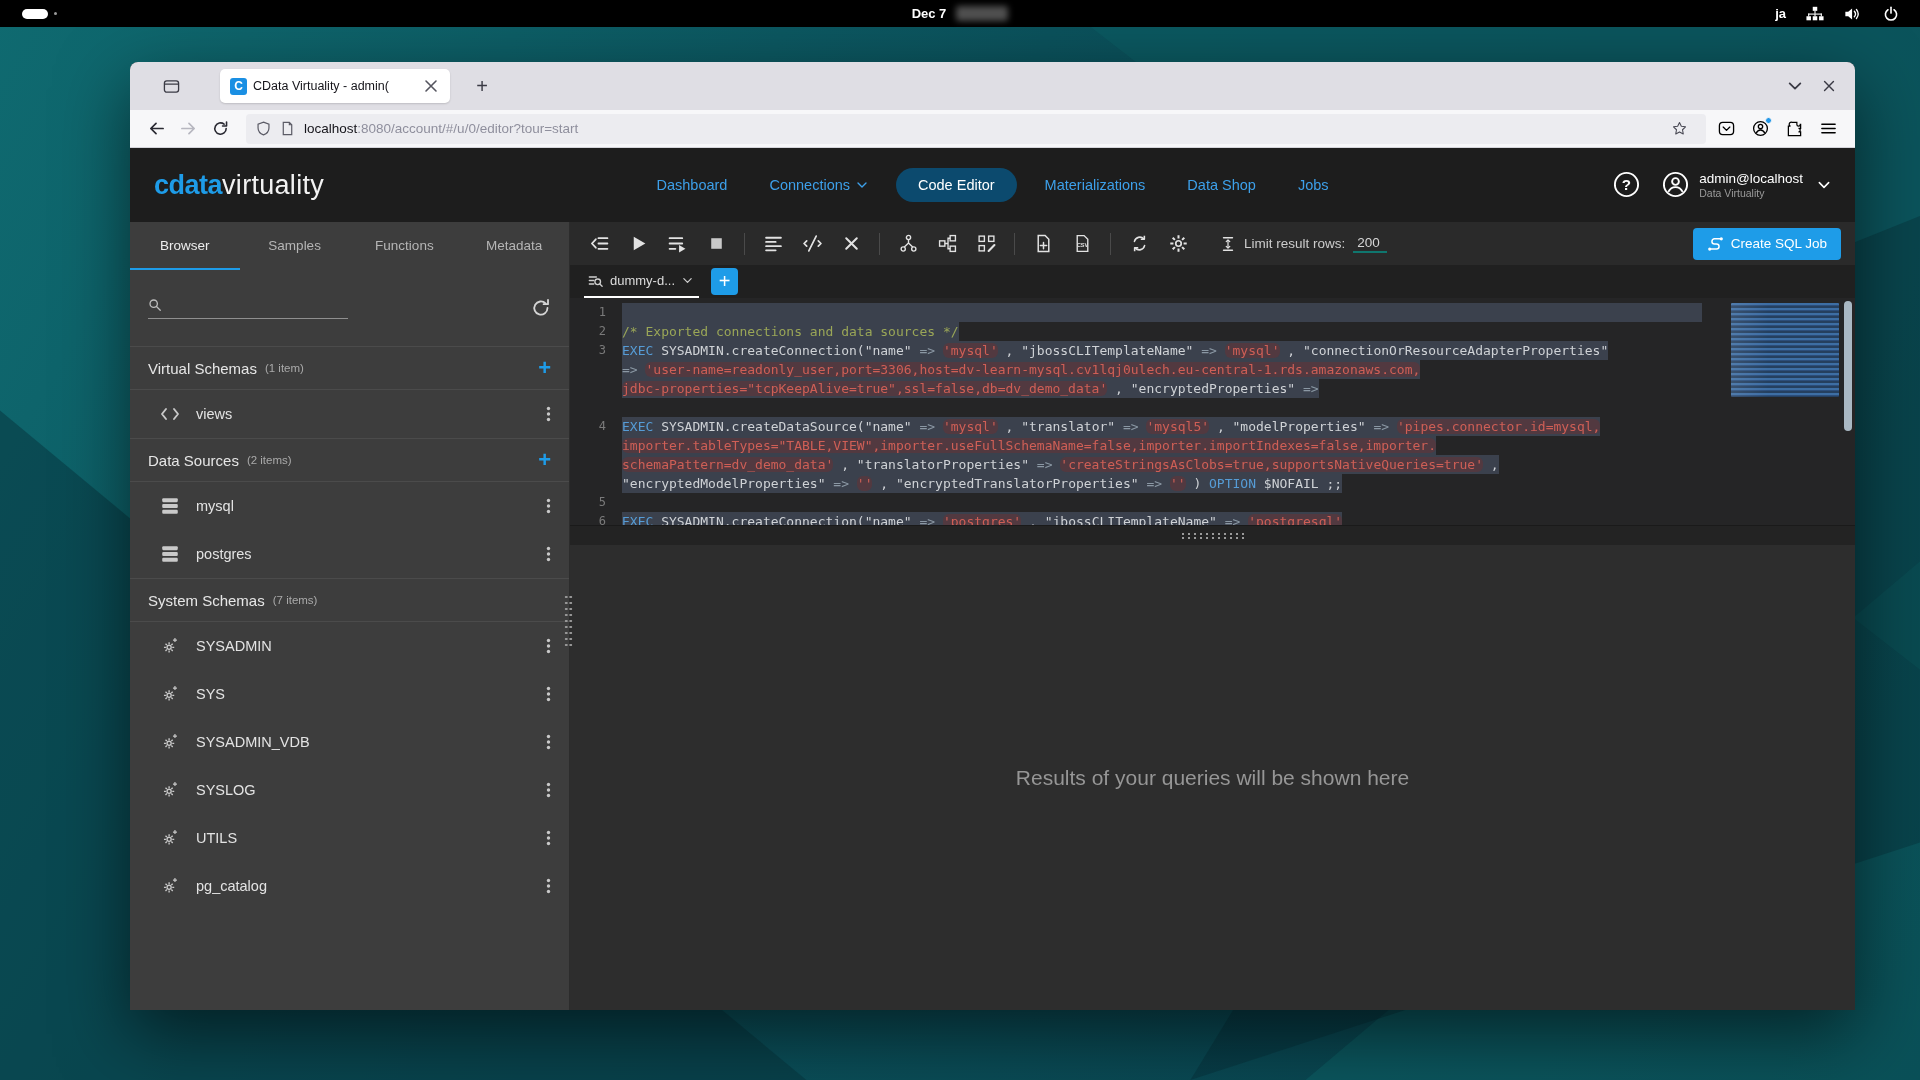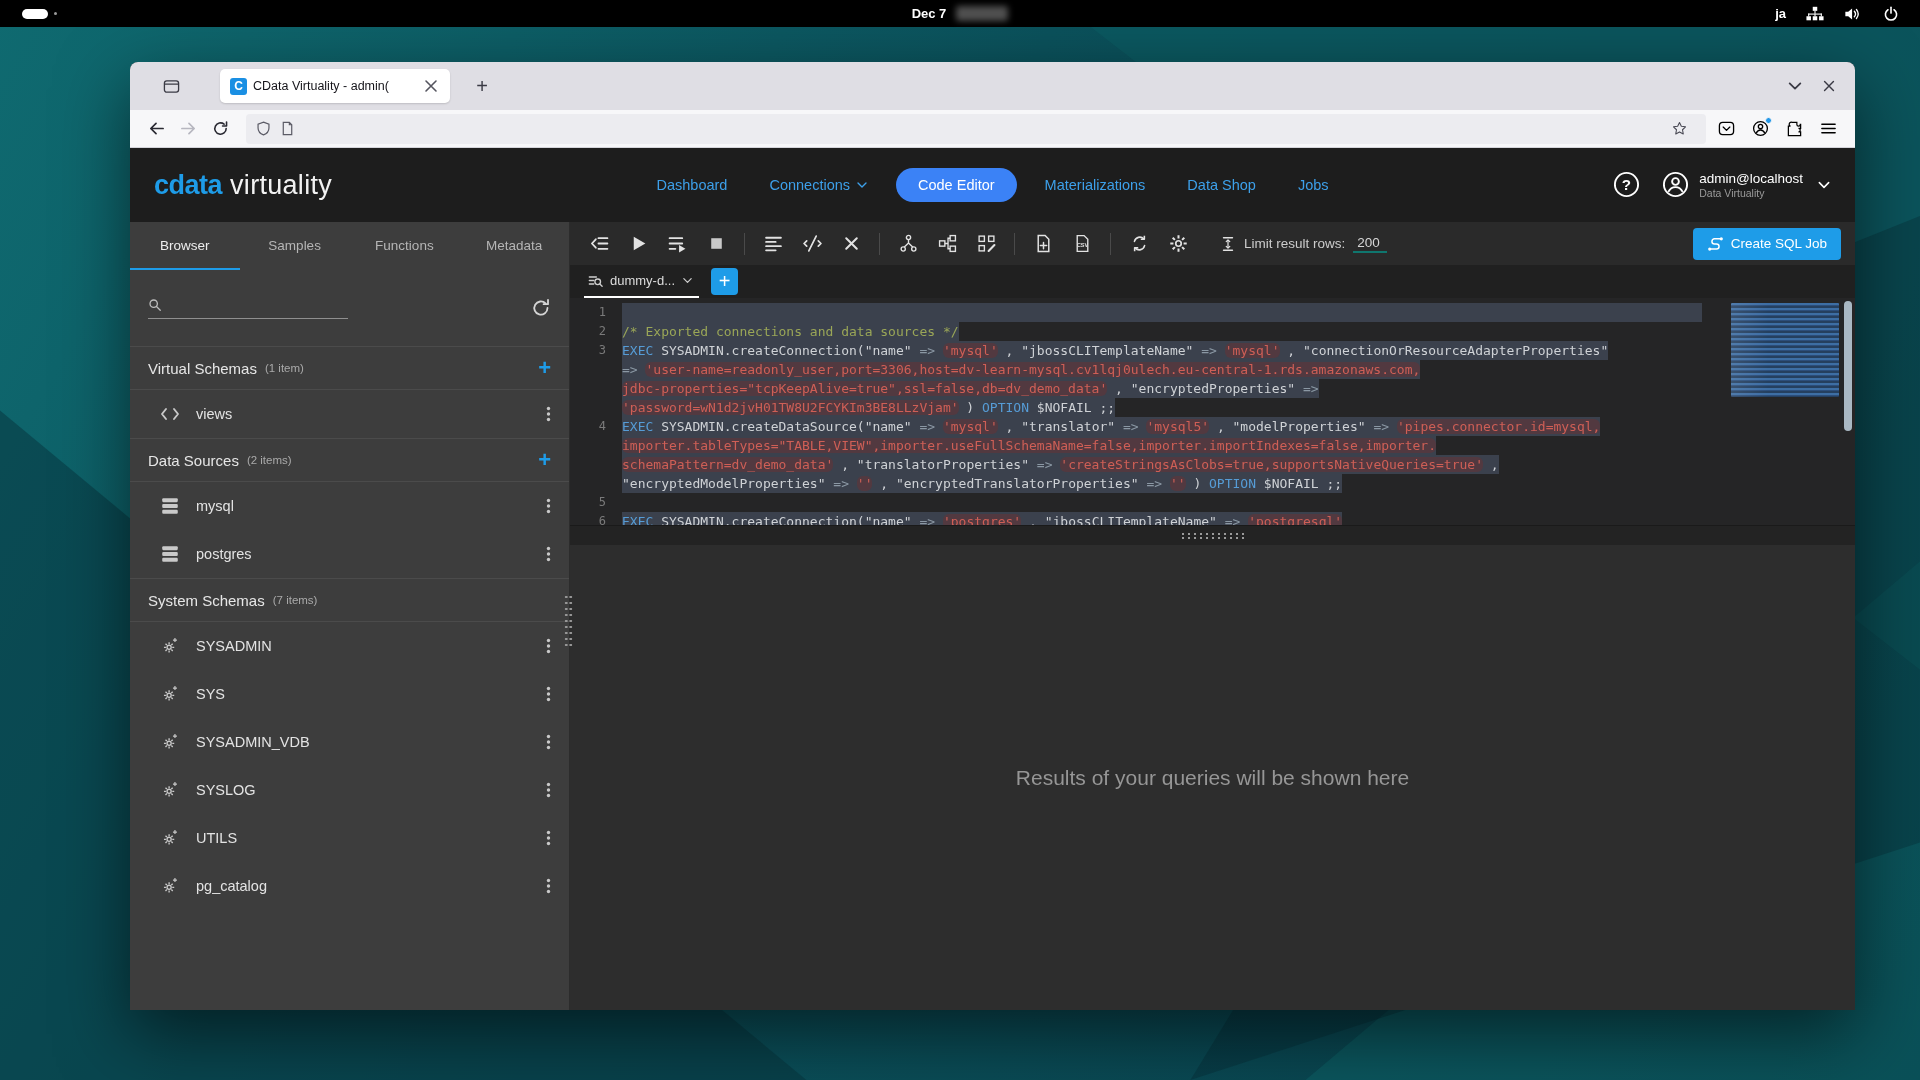--- a/index.html
+++ b/index.html
@@ -48,26 +48,26 @@
   .url-text b { color:#15141a; font-weight:normal; }
   .url-star { margin-left:auto; width:16px; height:16px; }
   .navbar-right { display:flex; align-items:center; gap:17px; margin:0 6px 0 4px; }
   .navbar-right .ic { width:17px; height:17px; position:relative; }
   .acct-wrap { position:relative; width:17px; height:17px; }
   .acct-wrap .dot { position:absolute; right:-3px; top:-3px; width:7px; height:7px; border-radius:50%; background:#2498e8; border:1px solid #f7f7f9; }
 
   
   .app { flex:1; display:flex; flex-direction:column; min-height:0; }
   .appheader { height:74px; background:#1d1d1d; display:flex; align-items:center; padding:0 24px; flex:none; }
-  .logo { display:flex; align-items:center; gap:8px; min-width:260px; }
+  .logo { display:flex; align-items:center; min-width:260px; }
   .logo .p1 { color:#1e9ce8; font-size:27px; font-weight:800; letter-spacing:-.5px; }
   .logo .p2 { color:#f2f2f2; font-size:27px; font-weight:300; letter-spacing:.3px; }
   .mainnav { flex:1; display:flex; justify-content:center; align-items:center; gap:14px; }
   .navitem { color:#3da0ea; font-size:14.5px; padding:8px 14px; border-radius:18px; display:flex; align-items:center; gap:6px; cursor:pointer; }
-  .navitem.active { background:#3b82f6; color:#fff; padding:9px 22px; }
+  .navitem.active { background:#0c4a6e; color:#fff; padding:9px 22px; }
   .navitem .ic { width:12px; height:12px; color:#3da0ea; }
   .hdr-right { display:flex; align-items:center; gap:22px; min-width:260px; justify-content:flex-end; }
   .hdr-right .circ { width:27px; height:27px; color:#fff; }
   .userbox { display:flex; align-items:center; gap:10px; }
   .user-meta { display:flex; flex-direction:column; line-height:1.15; }
   .user-name { color:#fff; font-size:13.5px; }
   .user-org { color:#9a9a9a; font-size:10.5px; }
   .user-caret { width:14px; height:14px; color:#fff; margin-left:4px; }
 
   .main { flex:1; display:flex; min-height:0; position:relative; }
@@ -250,20 +250,21 @@
           <svg viewBox="0 0 16 16" xmlns="http://www.w3.org/2000/svg">
             <path d="M8 1.2l5.8 2.1v4.2c0 3.6-2.6 6.2-5.8 7.3C4.8 13.7 2.2 11.1 2.2 7.5V3.3z" fill="none" stroke="#5b5b66" stroke-width="1.3"></path>
           </svg>
         </span>
       <span class="ic" id="ic-doc">
           <svg viewBox="0 0 16 16" xmlns="http://www.w3.org/2000/svg">
             <path d="M3.5 1.5h6.5l2.5 2.5v10.5h-9z" fill="none" stroke="#5b5b66" stroke-width="1.3"></path>
             <path d="M10 1.5V4h2.5" fill="none" stroke="#5b5b66" stroke-width="1.3"></path>
           </svg>
         </span>
+      <span class="url-text"><b>localhost</b><span>:8080/account/#/u/0/editor?tour=start</span></span>
       <span class="url-star ic" id="ic-star">
           <svg viewBox="0 0 18 18" xmlns="http://www.w3.org/2000/svg">
             <path d="M9 1.8l2.2 4.5 5 .7-3.6 3.5.9 5L9 13.1l-4.5 2.4.9-5L1.8 7l5-.7z" fill="none" stroke="#4a4a55" stroke-width="1.3" stroke-linejoin="round"></path>
           </svg>
         </span>
     </div>
     <div class="navbar-right">
       <span class="ic" id="ic-pocket">
           <svg viewBox="0 0 18 18" xmlns="http://www.w3.org/2000/svg">
             <rect x="1.5" y="2.5" width="15" height="13" rx="3.5" fill="none" stroke="currentColor" stroke-width="1.4"></rect>
@@ -717,21 +718,21 @@
           </div>
           <div class="addtab">+</div>
         </div>
 
         <div class="codearea" id="codearea">
           <div class="crow sel"><span class="lnum">1</span><span class="lwrap"><span class="fillsel"></span></span></div>
             <div class="crow sel"><span class="lnum">2</span><span class="lwrap"><span class="tk-cm">/* Exported connections and data sources */</span></span></div>
             <div class="crow sel"><span class="lnum">3</span><span class="lwrap"><span class="tk-kw">EXEC</span><span class="tk-pl"> SYSADMIN.createConnection(</span><span class="tk-pl">"name"</span><span class="tk-op"> =&gt; </span><span class="tk-str">'mysql'</span><span class="tk-pl"> , </span><span class="tk-pl">"jbossCLITemplateName"</span><span class="tk-op"> =&gt; </span><span class="tk-str">'mysql'</span><span class="tk-pl"> , </span><span class="tk-pl">"connectionOrResourceAdapterProperties"</span></span></div>
             <div class="crow sel"><span class="lnum"></span><span class="lwrap"><span class="tk-op">=&gt; </span><span class="tk-str">'user-name=readonly_user,port=3306,host=dv-learn-mysql.cv1lqj0ulech.eu-central-1.rds.amazonaws.com,</span></span></div>
             <div class="crow sel"><span class="lnum"></span><span class="lwrap"><span class="tk-str">jdbc-properties="tcpKeepAlive=true",ssl=false,db=dv_demo_data'</span><span class="tk-pl"> , </span><span class="tk-pl">"encryptedProperties"</span><span class="tk-op"> =&gt;</span></span></div>
-            <div class="crow sel"><span class="lnum"></span><span class="lwrap"><span class="tk-str">'password=wN1d2jvH01TW8U2FCYKIm3BE8LLzVjam'</span><span class="tk-pl"> ) </span><span class="tk-kw">OPTION</span><span class="tk-pl"> $NOFAIL ;;</span></span></div>
+            <div class="crow sel"><span class="lnum"></span></div>
             <div class="crow sel"><span class="lnum">4</span><span class="lwrap"><span class="tk-kw">EXEC</span><span class="tk-pl"> SYSADMIN.createDataSource(</span><span class="tk-pl">"name"</span><span class="tk-op"> =&gt; </span><span class="tk-str">'mysql'</span><span class="tk-pl"> , </span><span class="tk-pl">"translator"</span><span class="tk-op"> =&gt; </span><span class="tk-str">'mysql5'</span><span class="tk-pl"> , </span><span class="tk-pl">"modelProperties"</span><span class="tk-op"> =&gt; </span><span class="tk-str">'pipes.connector.id=mysql,</span></span></div>
             <div class="crow sel"><span class="lnum"></span><span class="lwrap"><span class="tk-str">importer.tableTypes="TABLE,VIEW",importer.useFullSchemaName=false,importer.importIndexes=false,importer.</span></span></div>
             <div class="crow sel"><span class="lnum"></span><span class="lwrap"><span class="tk-str">schemaPattern=dv_demo_data'</span><span class="tk-pl"> , </span><span class="tk-pl">"translatorProperties"</span><span class="tk-op"> =&gt; </span><span class="tk-str">'createStringsAsClobs=true,supportsNativeQueries=true'</span><span class="tk-pl"> ,</span></span></div>
             <div class="crow sel"><span class="lnum"></span><span class="lwrap"><span class="tk-pl">"encryptedModelProperties"</span><span class="tk-op"> =&gt; </span><span class="tk-str">''</span><span class="tk-pl"> , </span><span class="tk-pl">"encryptedTranslatorProperties"</span><span class="tk-op"> =&gt; </span><span class="tk-str">''</span><span class="tk-pl"> ) </span><span class="tk-kw">OPTION</span><span class="tk-pl"> $NOFAIL ;;</span></span></div>
             <div class="crow"><span class="lnum">5</span><span class="lwrap"></span></div>
             <div class="crow sel"><span class="lnum">6</span><span class="lwrap"><span class="tk-kw">EXEC</span><span class="tk-pl"> SYSADMIN.createConnection(</span><span class="tk-pl">"name"</span><span class="tk-op"> =&gt; </span><span class="tk-str">'postgres'</span><span class="tk-pl"> , </span><span class="tk-pl">"jbossCLITemplateName"</span><span class="tk-op"> =&gt; </span><span class="tk-str">'postgresql'</span></span></div>
             <div class="minimap"></div>
           <div class="vscroll"></div>
         </div>
 

